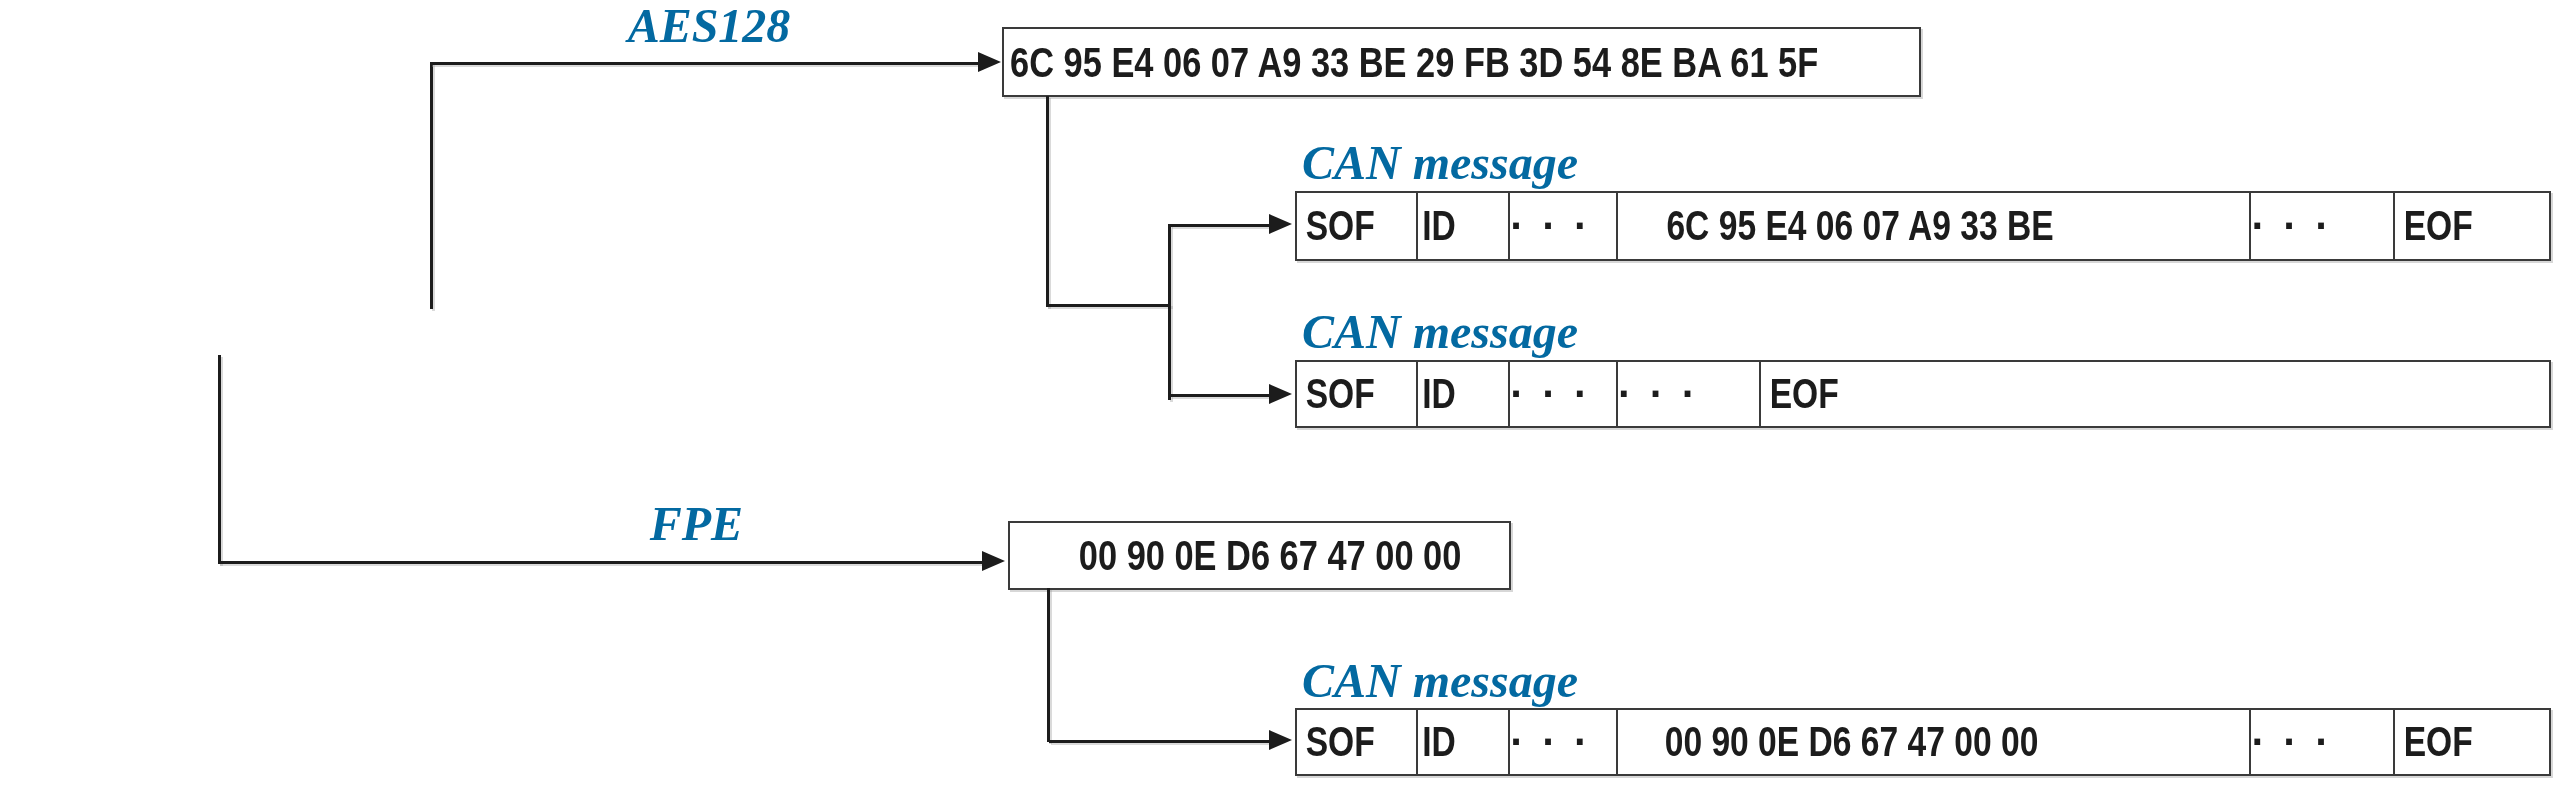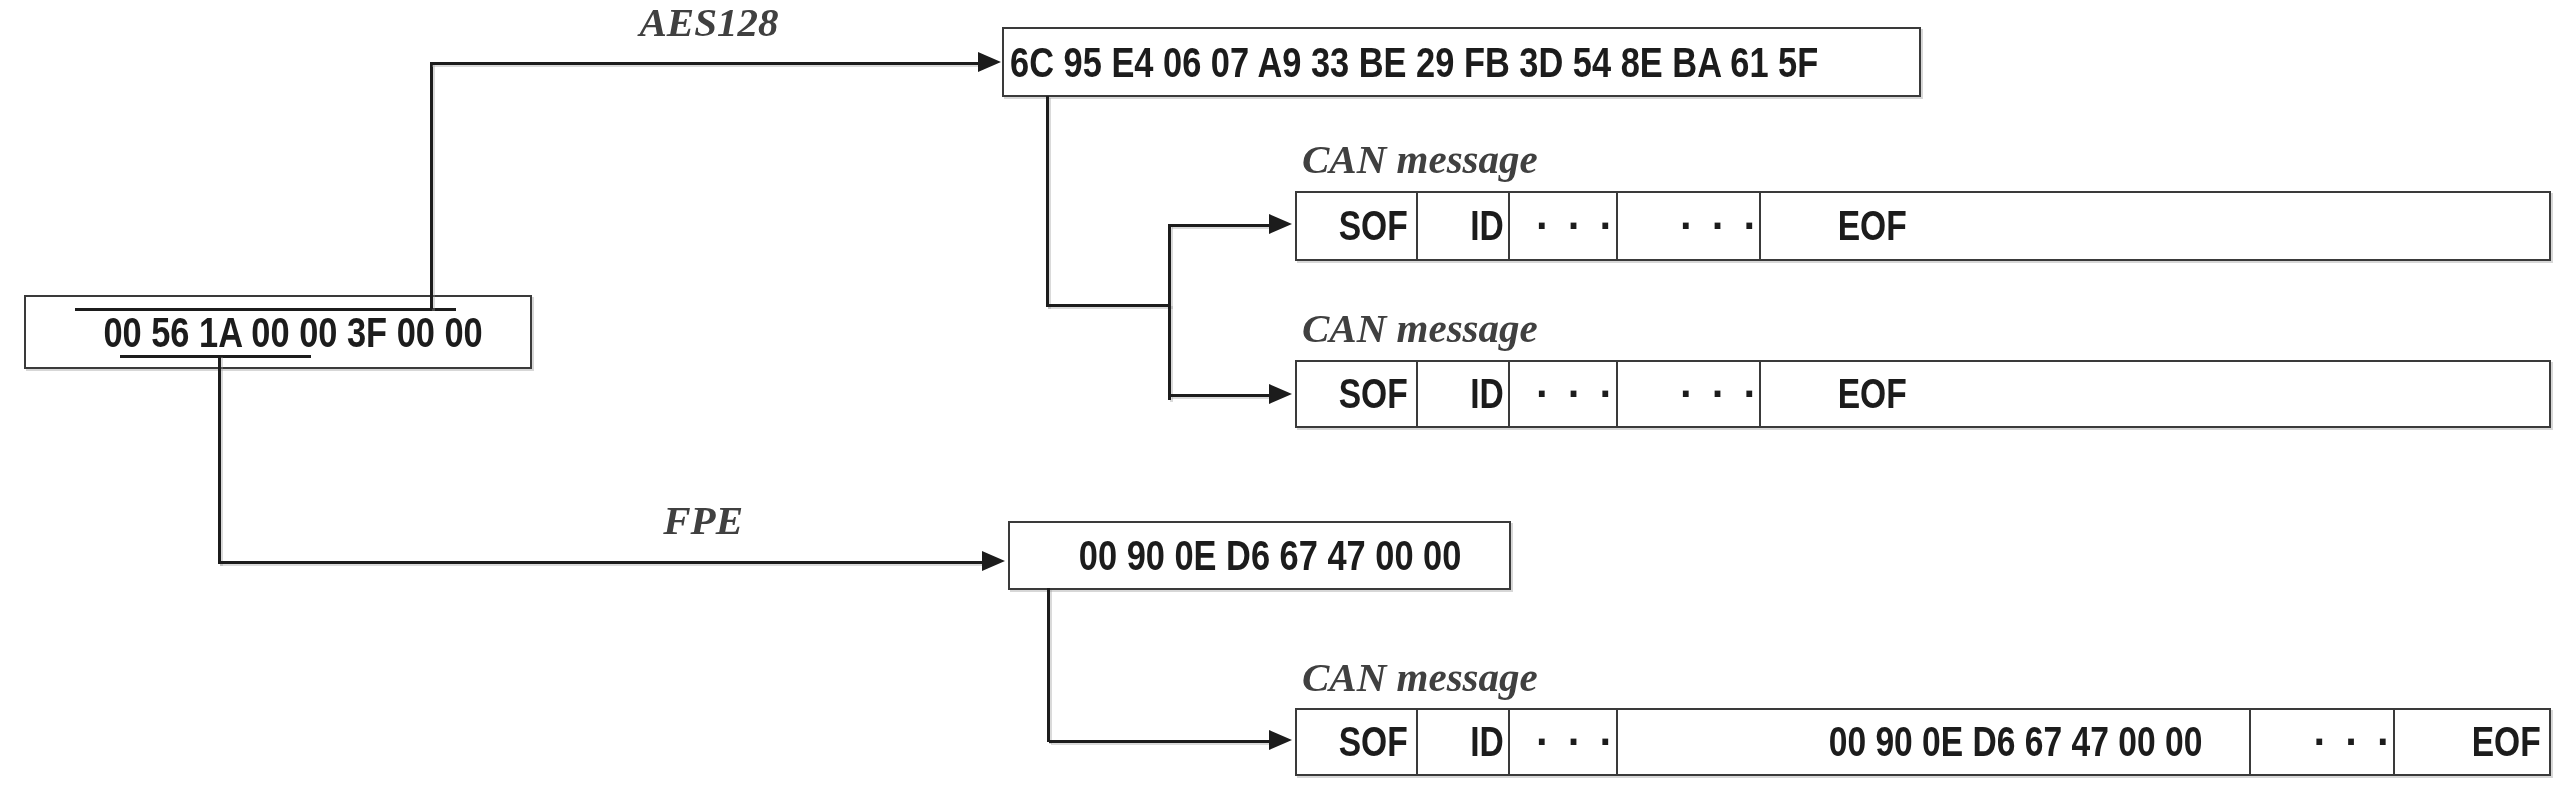--- a/index.html
+++ b/index.html
@@ -11,24 +11,24 @@
     font-family: "Liberation Sans", sans-serif;
     color: #1c1c1c;
     overflow: hidden;
   }
   
   .lbl {
     position: absolute;
     font-family: "Liberation Serif", serif;
     font-style: italic;
     font-weight: 700;
-    font-size: 41px;
+    font-size: 48px;
     line-height: 1;
     white-space: nowrap;
-    color: #404040;
+    color: #0369a1;
   }
   .lbl.centered { text-align: center; }
   
   .box {
     position: absolute;
     border: 2.9px solid #3a3a3a;
     background: #ffffff;
     box-sizing: border-box;
     display: flex;
     align-items: center;
@@ -66,21 +66,21 @@
     border: 2.9px solid #3a3a3a;
     background: #ffffff;
     box-sizing: border-box;
     display: flex;
     flex-direction: row;
     box-shadow: 2px 2px 0 rgba(140,140,140,0.35);
   }
   .cell {
     display: flex;
     align-items: center;
-    justify-content: flex-end;
+    justify-content: flex-start;
     border-right: 2.9px solid #3a3a3a;
     box-sizing: border-box;
     overflow: hidden;
   }
   .cell:last-child { border-right: none; }
   .cell .hex { font-size: 42px; }
   .cell .dots {
     display: inline-block;
     font-family: "DejaVu Sans", sans-serif;
     font-weight: 700;
@@ -88,25 +88,20 @@
     letter-spacing: 3.9px;
     color: #1c1c1c;
   }
 </style>
 </head>
 <body>
 
 <div id="canvas">
 
 
-  <div class="box" style="left:24.4px; top:295px; width:508px; height:74px;">
-    <span class="hex">00 56 1A 00 00 3F 00 00</span>
-    <div class="line mark" style="left:49px; top:10.7px; width:381px; height:2.9px;"></div>
-    <div class="line mark" style="left:94px; top:58px; width:191px; height:2.9px;"></div>
-  </div>
 
   <div class="line" style="left:430px; top:63px; width:2.9px; height:246px;"></div>
   <div class="line" style="left:430px; top:62px; width:554px; height:2.9px;"></div>
   <div class="arrowhead" style="left:978px; top:52px;"></div>
   <div class="lbl centered" style="left:577px; top:2px; width:264px;">AES128</div>
 
   <div class="box" style="left:1002px; top:27px; width:919px; height:70px;">
     <span class="hex">6C 95 E4 06 07 A9 33 BE 29 FB 3D 54 8E BA 61 5F</span>
   </div>
 
@@ -123,20 +118,23 @@
   <div class="lbl" style="left:1302px; top:139px;">CAN message</div>
   <div class="msg-table" style="left:1295px; top:191px; width:1256px; height:70px;">
     <div class="cell" style="width:9.7%">
         <span class="hex">SOF</span>
       </div>
     <div class="cell" style="width:7.3%">
         <span class="hex">ID</span>
       </div>
     <div class="cell" style="width:8.6%">
         <span class="dots">· · ·</span>
+      </div>
+    <div class="cell" style="width:50.6%">
+        <span class="hex">6C 95 E4 06 07 A9 33 BE</span>
       </div>
     <div class="cell" style="width:11.5%">
         <span class="dots">· · ·</span>
       </div>
     <div class="cell" style="width:12.3%">
         <span class="hex">EOF</span>
       </div>
   </div>
 
   <div class="lbl" style="left:1302px; top:308px;">CAN message</div>

